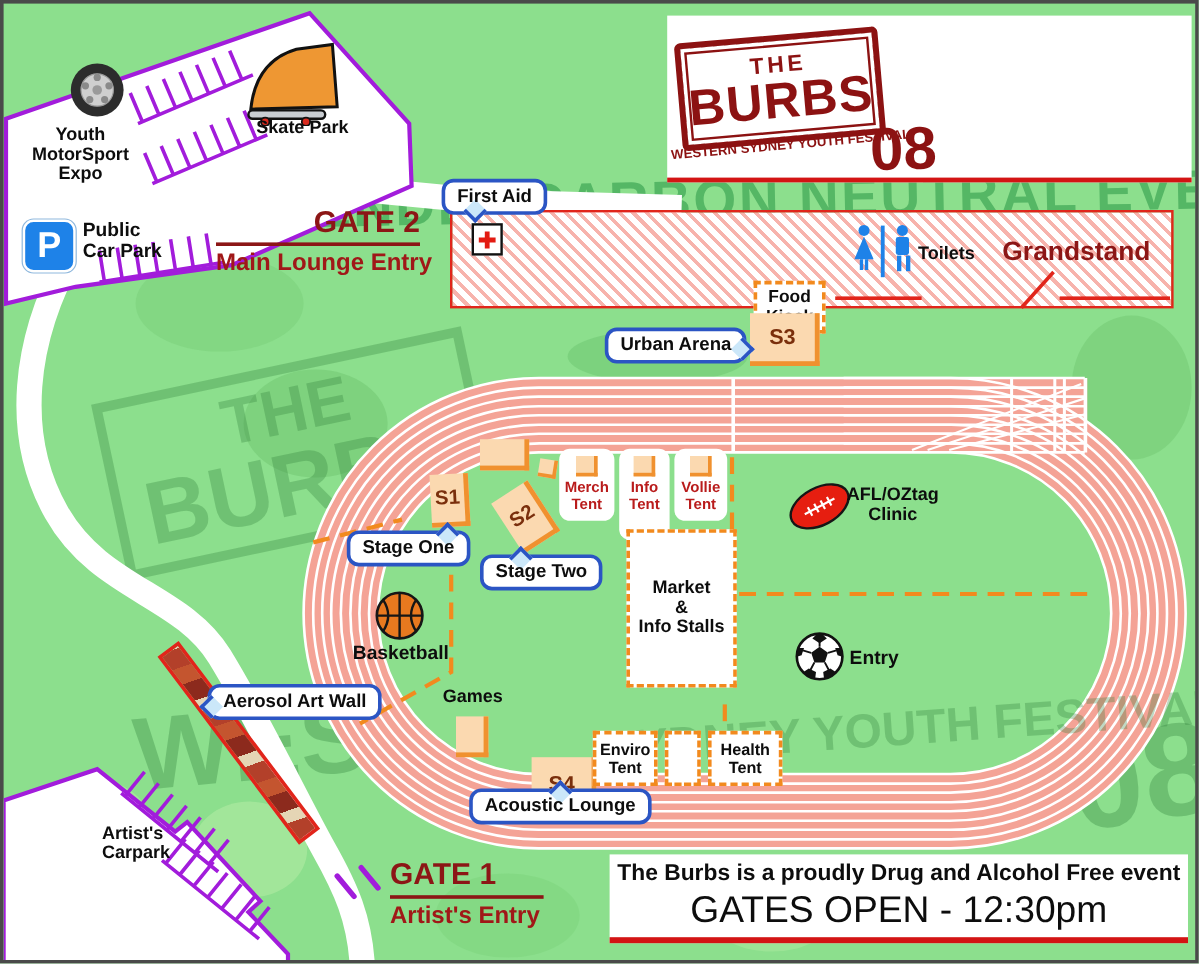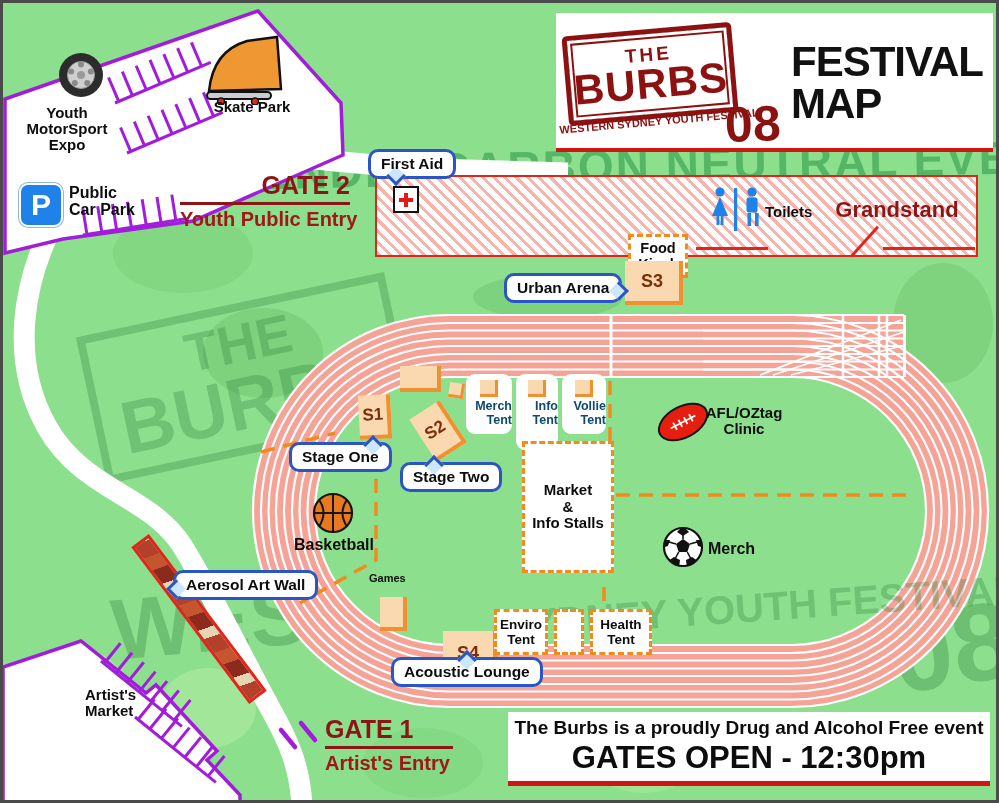--- a/index.html
+++ b/index.html
@@ -17,21 +17,21 @@
   .gs-line{position:absolute;background:#E1251B;height:2.5px;z-index:6;}
   .panel{position:absolute;background:#fff;z-index:8;box-sizing:border-box;}
   .lbl{position:absolute;font-weight:700;color:#0d0d0d;text-align:center;line-height:1.08;z-index:13;}
   .pbox{position:absolute;background:#FBD9B0;border-right:4px solid #F0912F;border-bottom:4px solid #F0912F;
         display:flex;align-items:center;justify-content:center;font-weight:800;color:#7A2F0C;
         z-index:12;box-sizing:border-box;}
   .dbox{position:absolute;background:#fff;border:3px dashed #F28A1E;display:flex;flex-direction:column;
         align-items:center;justify-content:center;font-weight:700;color:#0d0d0d;text-align:center;
         line-height:1.12;z-index:12;box-sizing:border-box;}
   .tent{position:absolute;background:#fff;border-radius:9px;display:flex;flex-direction:column;align-items:center;
-        padding-top:6px;font-weight:700;font-size:12.5px;color:#0c4a6e;text-align:right;line-height:1.08;
+        padding-top:6px;font-weight:700;font-size:12.5px;color:#b91c1c;text-align:center;line-height:1.08;
         z-index:12;box-sizing:border-box;}
   .tent .sq{width:15px;height:14px;background:#FBD9B0;border-right:3px solid #F0912F;border-bottom:3px solid #F0912F;margin-bottom:3px;}
   .callout{position:absolute;background:#ffffff;border:3px solid #2B55C4;border-radius:10px;
            font-weight:700;font-size:15.5px;color:#0d0d0d;white-space:nowrap;z-index:30;
            padding:3px 10px;text-align:right;}
   .tail{position:absolute;width:11px;height:11px;background:#CBE7F9;transform:rotate(45deg);z-index:-1;}
   .tail.up{border-left:3px solid #2B55C4;border-top:3px solid #2B55C4;}
   .tail.down{border-right:3px solid #2B55C4;border-bottom:3px solid #2B55C4;}
   .tail.left{border-left:3px solid #2B55C4;border-bottom:3px solid #2B55C4;}
   .tail.right{border-right:3px solid #2B55C4;border-top:3px solid #2B55C4;}
@@ -52,21 +52,21 @@
   .stamp .t1{font-size:19px;letter-spacing:3px;line-height:1;}
   .stamp .t2{font-size:42px;letter-spacing:1px;line-height:.95;}
   .tagline{position:absolute;left:556px;top:112px;font-size:11px;font-weight:800;color:#8C1212;
            transform:rotate(-5deg);z-index:9;white-space:nowrap;}
   .year{position:absolute;left:722px;top:92px;font-size:50px;font-weight:800;color:#8C1212;z-index:9;transform:rotate(-2deg);}
   .map-title{position:absolute;left:788px;top:38px;font-size:42px;font-weight:800;color:#111;
              line-height:1.0;letter-spacing:-1px;z-index:9;}
   .footer-box{left:505px;top:709px;width:482px;height:74px;border-bottom:5px solid #D31414;
               display:flex;flex-direction:column;align-items:center;justify-content:center;z-index:8;}
   .footer-line1{font-size:19px;font-weight:700;color:#0d0d0d;}
-  .footer-line2{font-size:31px;font-weight:700;color:#0d0d0d;margin-top:1px;}
+  .footer-line2{font-size:31px;font-weight:400;color:#0d0d0d;margin-top:1px;}
   .cross-box{position:absolute;left:390px;top:183px;width:26px;height:27px;background:#fff;border:2px solid #111;
              display:flex;align-items:center;justify-content:center;z-index:13;box-sizing:border-box;}
 </style>
 </head>
 <body>
 
 <div class="map">
 
   <div class="blob" style="left:15px;top:645px;width:110px;height:90px;background:#A6E89C;opacity:.85;"></div>
   <div class="blob" style="left:157px;top:665px;width:96px;height:80px;background:#A6E89C;opacity:.85;"></div>
@@ -156,24 +156,20 @@
   <div class="gs-line" style="left:848px;top:252px;width:40px;transform:rotate(-48deg);transform-origin:left center;"></div>
   <div class="gs-line" style="left:880px;top:244px;width:92px;"></div>
 
   <div class="panel" style="left:553px;top:10px;width:437px;height:139px;border-bottom:4px solid #D31414;"></div>
   <div class="stamp">
     <div class="t1">THE</div>
     <div class="t2">BURBS</div>
   </div>
   <div class="tagline">WESTERN SYDNEY YOUTH FESTIVAL</div>
   <div class="year">08</div>
-  <div class="map-title">
-    <div>FESTIVAL</div>
-    <div>MAP</div>
-  </div>
 
   <div class="panel footer-box">
     <div class="footer-line1">The Burbs is a proudly Drug and Alcohol Free event</div>
     <div class="footer-line2">GATES OPEN - 12:30pm</div>
   </div>
 
   <svg class="abs" style="left:54px;top:48px;z-index:13;" width="48" height="48" viewBox="0 0 48 48">
     <circle cx="24" cy="24" r="22" fill="#2c2c2c"></circle>
     <circle cx="24" cy="24" r="13.5" fill="#cfcfcf" stroke="#9a9a9a"></circle>
     <g fill="#8a8a8a">
@@ -190,26 +186,26 @@
     <path d="M6,56 Q10,16 44,6 L74,2 L78,54 Z" fill="#EE9733" stroke="#111" stroke-width="2.5"></path>
     <rect x="4" y="57" width="64" height="7" rx="3.5" fill="#C9CDD2" stroke="#111" stroke-width="2"></rect>
     <circle cx="18" cy="66.5" r="3.5" fill="#D92B1F" stroke="#111" stroke-width="1.5"></circle>
     <circle cx="52" cy="66.5" r="3.5" fill="#D92B1F" stroke="#111" stroke-width="1.5"></circle>
   </svg>
   <div class="lbl" style="left:204px;top:96px;width:90px;font-size:15px;white-space:nowrap;">Skate Park</div>
 
   <div class="psign">P</div>
   <div class="lbl" style="left:66px;top:181px;width:72px;font-size:16px;text-align:left;">Public Car Park</div>
 
-  <div class="lbl" style="left:82px;top:684px;width:74px;font-size:15px;text-align:left;">Artist's Market</div>
+  <div class="lbl" style="left:82px;top:684px;width:74px;font-size:15px;text-align:left;">Artist's Carpark</div>
 
   <div class="gate" style="left:177px;top:168px;width:170px;text-align:right;">
     <div class="g-title">GATE 2</div>
     <div class="g-rule"></div>
-    <div class="g-sub">Youth Public Entry</div>
+    <div class="g-sub">Main Lounge Entry</div>
   </div>
   <div class="gate" style="left:322px;top:712px;width:128px;text-align:left;">
     <div class="g-title">GATE 1</div>
     <div class="g-rule"></div>
     <div class="g-sub">Artist's Entry</div>
   </div>
 
   <div class="cross-box">
     <svg width="16" height="16" viewBox="0 0 16 16">
       <path d="M6,1 h4 v5 h5 v4 h-5 v5 h-4 v-5 h-5 v-4 h5 Z" fill="#E31B12"></path>
@@ -299,23 +295,23 @@
     <g clip-path="url(#socc)" fill="#111">
       <polygon points="21,13 28,18 25.3,26 16.7,26 14,18"></polygon>
       <polygon points="21,0 27,6 21,10 15,6"></polygon>
       <polygon points="40,14 42,22 36,20 34,14"></polygon>
       <polygon points="0,14 8,14 6,20 0,22"></polygon>
       <polygon points="31,38 25,42 24,34 30,31 36,35"></polygon>
       <polygon points="11,38 6,35 12,31 18,34 17,42"></polygon>
     </g>
     <path d="M21,13 L21,8 M28,18 L35,16 M25.3,26 L29,33 M16.7,26 L13,33 M14,18 L7,16" stroke="#111" stroke-width="1.6" fill="none" clip-path="url(#socc)"></path>
   </svg>
-  <div class="lbl" style="left:705px;top:537px;font-size:16px;white-space:nowrap;">Merch</div>
-
-  <div class="lbl" style="left:366px;top:570px;font-size:11px;white-space:nowrap;">Games</div>
+  <div class="lbl" style="left:705px;top:537px;font-size:16px;white-space:nowrap;">Entry</div>
+
+  <div class="lbl" style="left:366px;top:570px;font-size:15px;white-space:nowrap;">Games</div>
 
   <div class="wall"></div>
 
   <div class="callout" style="left:365px;top:146px;">
     <span>First Aid</span>
     <span class="tail down" style="left:18px;bottom:-7px;"></span>
   </div>
   <div class="callout" style="left:501px;top:270px;">
     <span>Urban Arena</span>
     <span class="tail right" style="right:-7px;top:8px;"></span>

